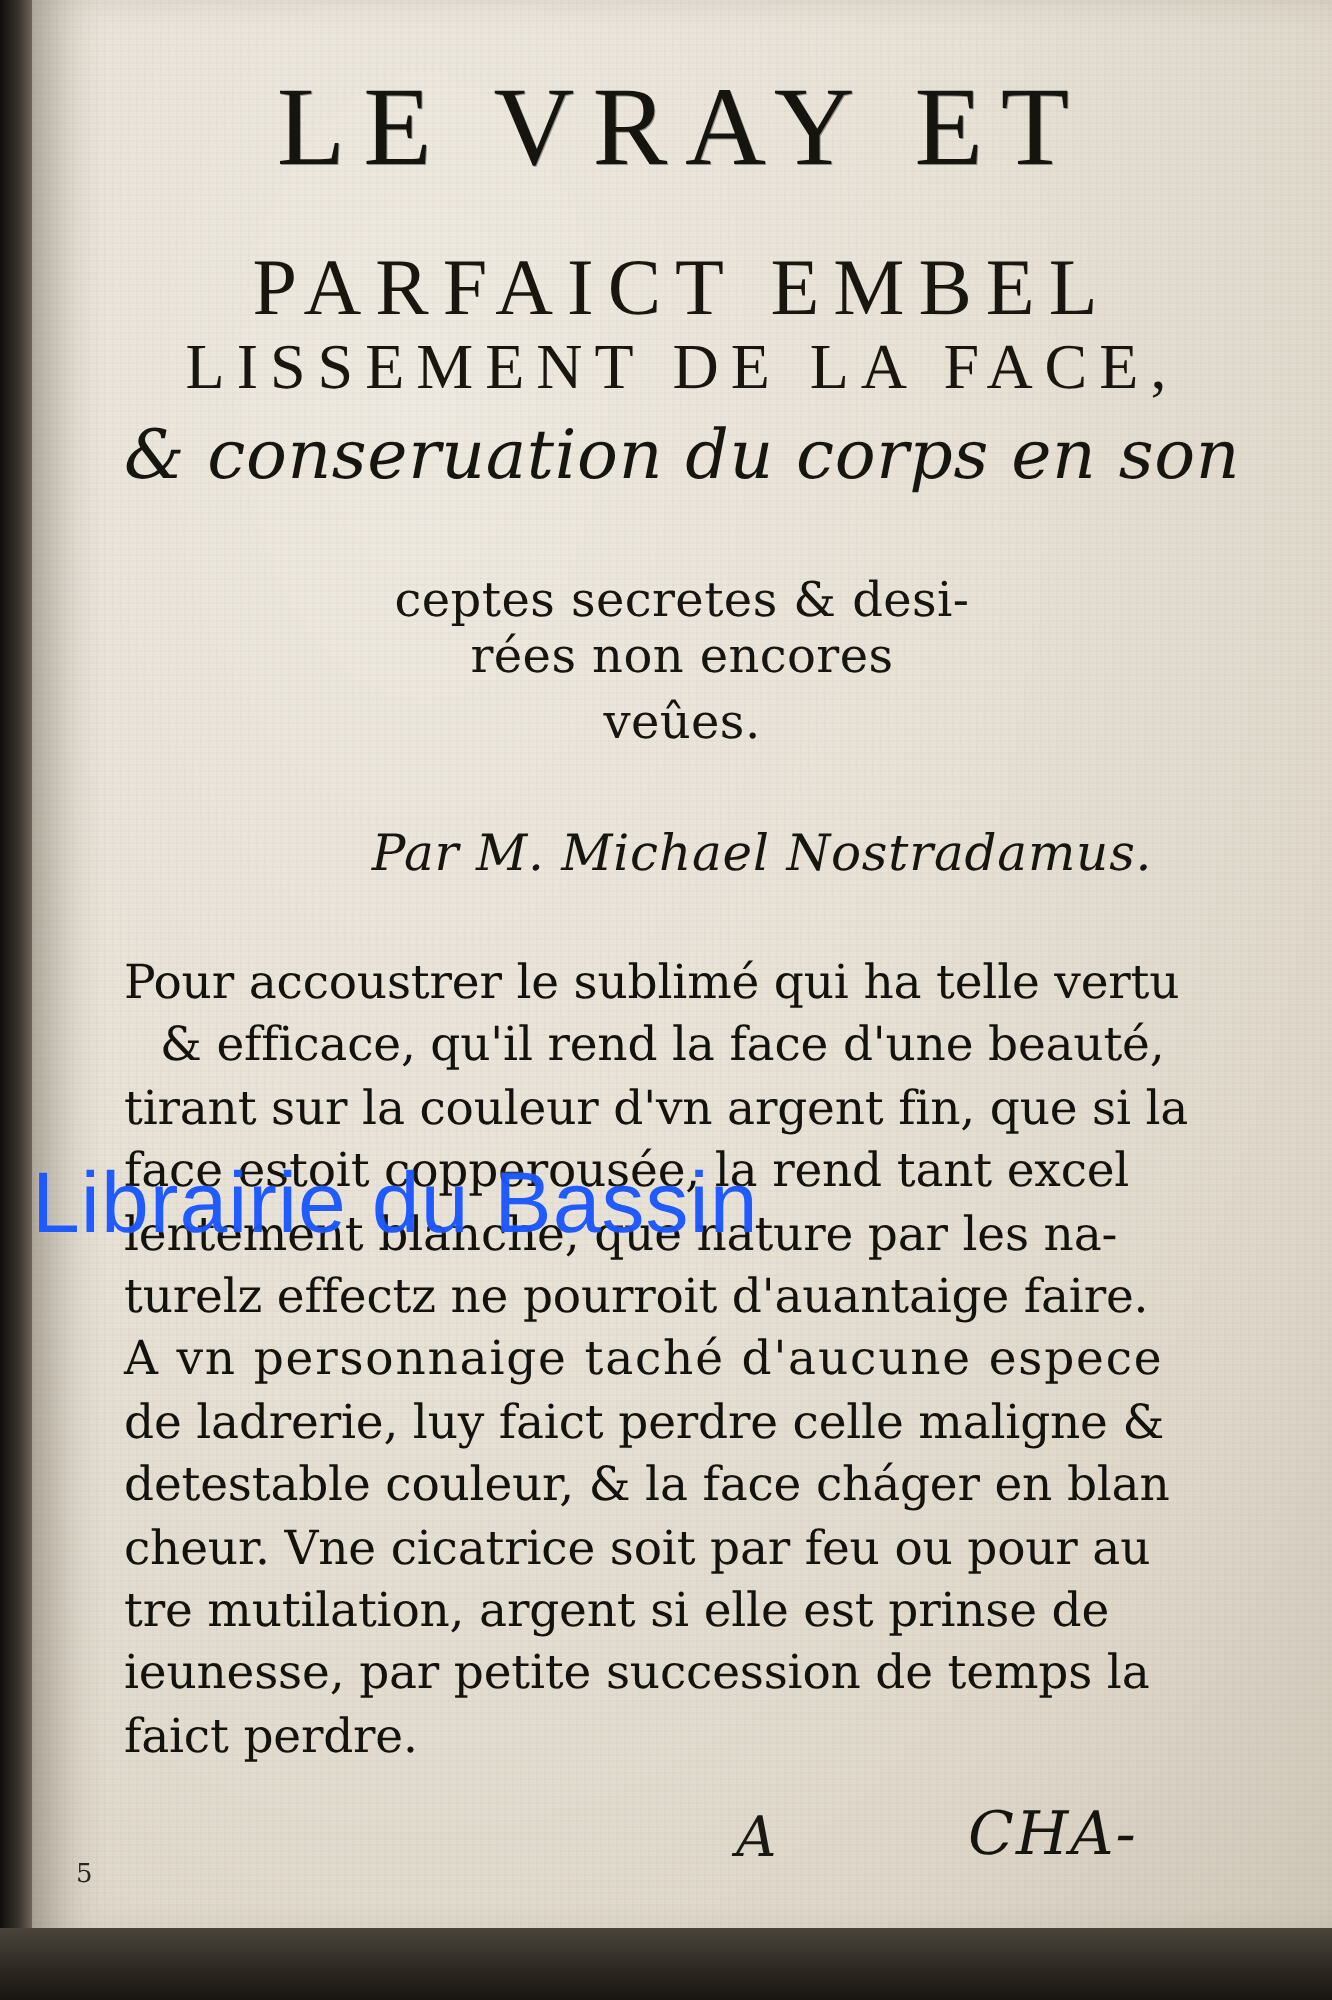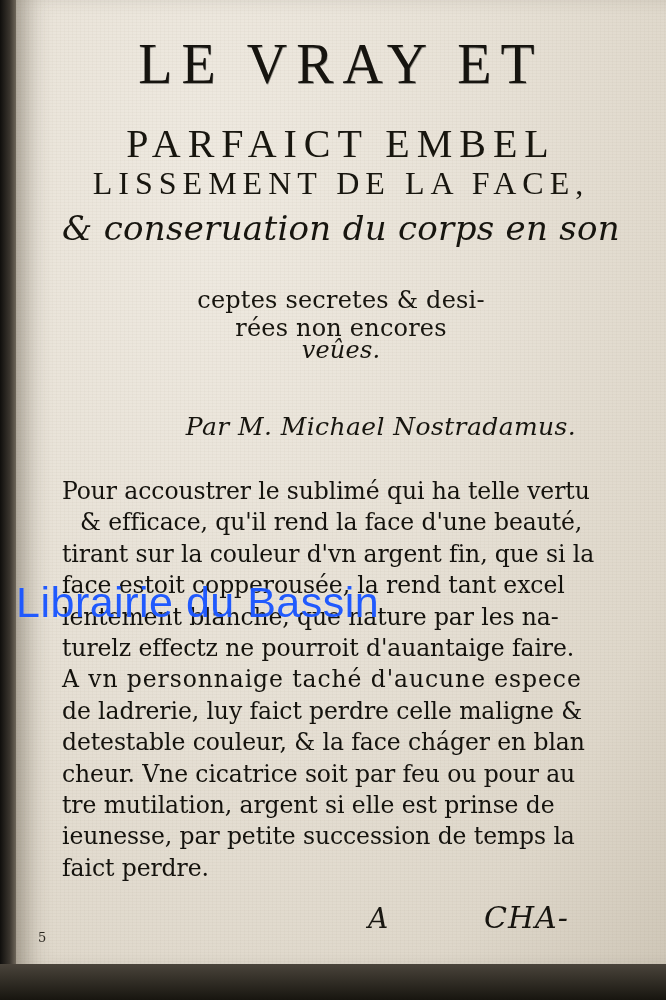--- a/index.html
+++ b/index.html
@@ -98,21 +98,21 @@
     letter-spacing: 0.3px;
   }
   .t5, .t6, .t7, .t8 {
     font-size: 24px;
     font-family: "DejaVu Serif", serif;
     letter-spacing: 0.2px;
   }
   .t5 { top: 250px; }
   .t6 { top: 274px; margin-top: 12px; }
   .t7 { top: 314px; }
-  .t8 { top: 336px; font-style: italic; }
+  .t8 { top: 347px; }
 
   .byline {
     top: 412px;
     font-size: 25px;
     font-style: italic;
     font-family: "DejaVu Serif", serif;
     letter-spacing: 0.4px;
     margin-left: 40px;
   }
 

